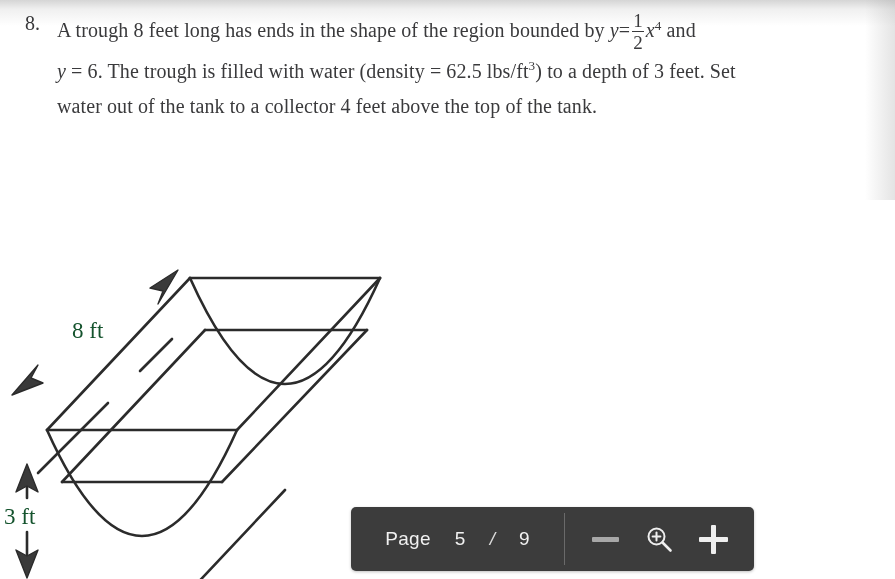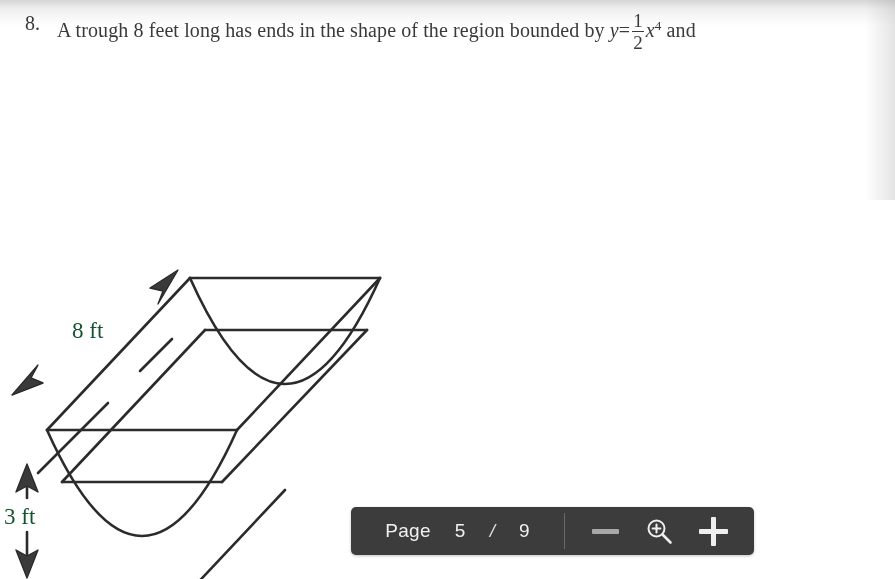--- a/index.html
+++ b/index.html
@@ -119,21 +119,21 @@
   }
   #label-8ft { left: 72px; top: 78px; }
   #label-3ft { left: 4px; top: 264px; text-align: center; }
 
   
   #page-toolbar {
     position: absolute;
     left: 351px;
     top: 507px;
     width: 403px;
-    height: 48px;
+    height: 64px;
     background: #3c3c3c;
     border-radius: 5px;
     display: flex;
     align-items: stretch;
     font-family: "Liberation Sans", sans-serif;
     box-shadow: 0 1px 3px rgba(0,0,0,0.25);
     user-select: none;
   }
   #pager-group {
     flex: 0 0 213px;
@@ -216,22 +216,27 @@
     <span class="prob-number">8.</span>
 
     <div class="prob-body">
 
       <span class="prob-line">
         <span>A trough 8 feet long has ends in the shape of the region bounded by</span>
         <span class="mathvar">y</span><span>=</span><span class="frac"><span class="num">1</span><span class="bar"></span><span class="den">2</span></span><span class="mathvar">x</span><sup class="exp">4</sup>
         <span>and</span>
       </span>
 
-
-
+      <span class="prob-line indent">
+        <span class="mathvar">y</span>
+        <span>= 6</span><span>. The trough is filled with water (density = 62.5 lbs/ft</span><sup class="exp">3</sup><span>) to a depth of 3 feet. Set</span>
+      </span>
+
+
+      <span class="prob-line indent">water out of the tank to a collector 4 feet above the top of the tank.</span>
 
     </div>
   </div>
 
   <div id="diagram">
 
     <svg width="430" height="339" viewBox="0 0 430 339">
       <g fill="none" stroke="#2b2b2b" stroke-width="2.6" stroke-linecap="round" stroke-linejoin="round">
 
         <path d="M 190 38 Q 285 250 380 38"></path>

